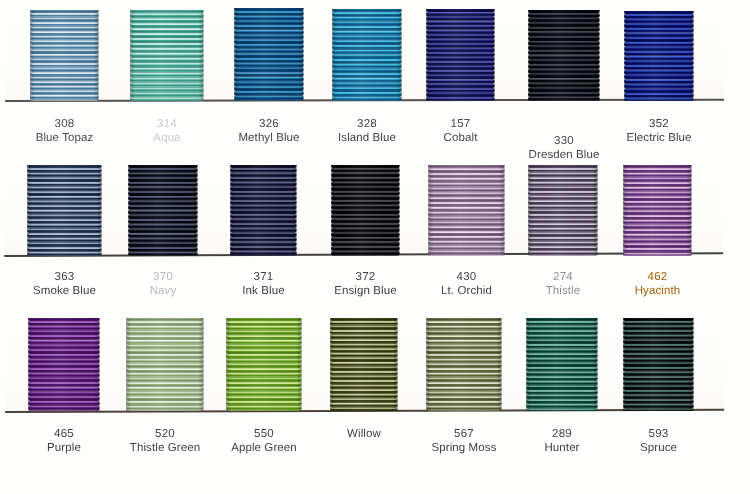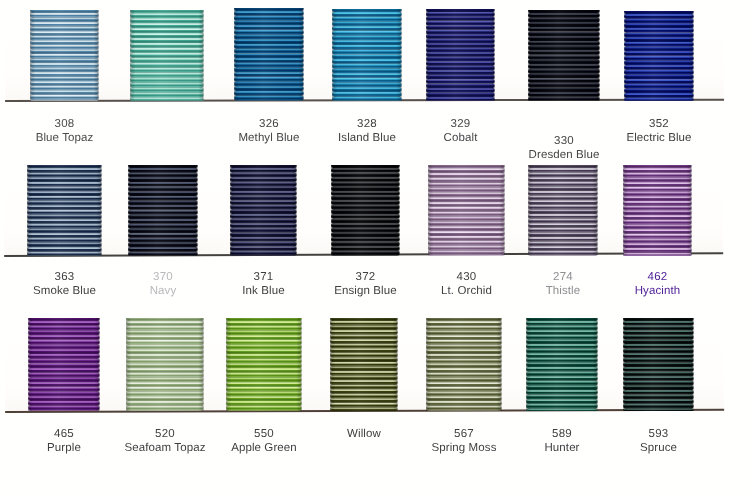--- a/index.html
+++ b/index.html
@@ -183,20 +183,24 @@
         <rect x="1.10" y="78.52" width="71.60" height="2.90" rx="1.45" ry="1.45" fill="url(#rb1k)"></rect>
         <rect x="0.1" y="82.47" width="73.60" height="4.90" rx="2.45" ry="2.45" fill="url(#rb1g)" stroke="#2e8271" stroke-width="0.45" stroke-opacity="0.42"></rect>
         <rect x="1.10" y="83.47" width="71.60" height="2.90" rx="1.45" ry="1.45" fill="url(#rb1k)"></rect>
         <rect x="0.1" y="87.42" width="73.60" height="4.90" rx="2.45" ry="2.45" fill="url(#rb1g)" stroke="#2e8271" stroke-width="0.45" stroke-opacity="0.42"></rect>
         <rect x="1.10" y="88.42" width="71.60" height="2.90" rx="1.45" ry="1.45" fill="url(#rb1k)"></rect>
         <rect x="0.1" y="92.37" width="73.60" height="4.90" rx="2.45" ry="2.45" fill="url(#rb1g)" stroke="#2e8271" stroke-width="0.45" stroke-opacity="0.42"></rect>
         <rect x="1.10" y="93.37" width="71.60" height="2.90" rx="1.45" ry="1.45" fill="url(#rb1k)"></rect>
         <rect x="0" y="0" width="73.80" height="90.50" fill="url(#rb1sh)"></rect>
       </g>
     </svg>
+    <div class="lbl" style="left:97px;top:117px;width:140px;color:#c9c9cb">
+      <span class="code">314</span>
+      <span class="nm">Aqua</span>
+    </div>
     <svg class="ribbon" style="left:234.10px;top:8.00px" width="69.80" height="92.50" viewBox="0 0 69.80 92.50">
       <defs>
         <linearGradient id="rb2sh" x1="0" y1="0" x2="1" y2="0">
           <stop offset="0" stop-color="#000" stop-opacity="0.30"></stop>
           <stop offset="0.0372" stop-color="#000" stop-opacity="0.14"></stop>
           <stop offset="0.0788" stop-color="#000" stop-opacity="0.02"></stop>
           <stop offset="0.42" stop-color="#fff" stop-opacity="0.05"></stop>
           <stop offset="0.9212" stop-color="#000" stop-opacity="0.02"></stop>
           <stop offset="0.9628" stop-color="#000" stop-opacity="0.15"></stop>
           <stop offset="1" stop-color="#000" stop-opacity="0.32"></stop>
@@ -437,21 +441,21 @@
         <rect x="0.1" y="83.60" width="68.60" height="4.43" rx="2.22" ry="2.22" fill="url(#rb4g)" stroke="#09093d" stroke-width="0.45" stroke-opacity="0.42"></rect>
         <rect x="1.10" y="84.60" width="66.60" height="2.43" rx="1.22" ry="1.22" fill="url(#rb4k)"></rect>
         <rect x="0.1" y="88.08" width="68.60" height="4.43" rx="2.22" ry="2.22" fill="url(#rb4g)" stroke="#09093d" stroke-width="0.45" stroke-opacity="0.42"></rect>
         <rect x="1.10" y="89.08" width="66.60" height="2.43" rx="1.22" ry="1.22" fill="url(#rb4k)"></rect>
         <rect x="0.1" y="92.56" width="68.60" height="4.43" rx="2.22" ry="2.22" fill="url(#rb4g)" stroke="#09093d" stroke-width="0.45" stroke-opacity="0.42"></rect>
         <rect x="1.10" y="93.56" width="66.60" height="2.43" rx="1.22" ry="1.22" fill="url(#rb4k)"></rect>
         <rect x="0" y="0" width="68.80" height="91.50" fill="url(#rb4sh)"></rect>
       </g>
     </svg>
     <div class="lbl" style="left:390.5px;top:117px;width:140px;color:#47474a">
-      <span class="code">329</span>
+      <span class="code">157</span>
       <span class="nm">Cobalt</span>
     </div>
     <svg class="ribbon" style="left:528.10px;top:10.00px" width="71.80" height="90.50" viewBox="0 0 71.80 90.50">
       <defs>
         <linearGradient id="rb5sh" x1="0" y1="0" x2="1" y2="0">
           <stop offset="0" stop-color="#000" stop-opacity="0.30"></stop>
           <stop offset="0.0362" stop-color="#000" stop-opacity="0.14"></stop>
           <stop offset="0.0766" stop-color="#000" stop-opacity="0.02"></stop>
           <stop offset="0.42" stop-color="#fff" stop-opacity="0.05"></stop>
           <stop offset="0.9234" stop-color="#000" stop-opacity="0.02"></stop>
@@ -1203,21 +1207,21 @@
         <rect x="1.10" y="79.30" width="66.60" height="2.65" rx="1.33" ry="1.33" fill="url(#rb13k)"></rect>
         <rect x="0.1" y="83.00" width="68.60" height="4.65" rx="2.33" ry="2.33" fill="url(#rb13g)" stroke="#4e235e" stroke-width="0.45" stroke-opacity="0.42"></rect>
         <rect x="1.10" y="84.00" width="66.60" height="2.65" rx="1.33" ry="1.33" fill="url(#rb13k)"></rect>
         <rect x="0.1" y="87.70" width="68.60" height="4.65" rx="2.33" ry="2.33" fill="url(#rb13g)" stroke="#4e235e" stroke-width="0.45" stroke-opacity="0.42"></rect>
         <rect x="1.10" y="88.70" width="66.60" height="2.65" rx="1.33" ry="1.33" fill="url(#rb13k)"></rect>
         <rect x="0.1" y="92.40" width="68.60" height="4.65" rx="2.33" ry="2.33" fill="url(#rb13g)" stroke="#4e235e" stroke-width="0.45" stroke-opacity="0.42"></rect>
         <rect x="1.10" y="93.40" width="66.60" height="2.65" rx="1.33" ry="1.33" fill="url(#rb13k)"></rect>
         <rect x="0" y="0" width="68.80" height="90.50" fill="url(#rb13sh)"></rect>
       </g>
     </svg>
-    <div class="lbl" style="left:587.5px;top:270px;width:140px;color:#4c1d95">
+    <div class="lbl" style="left:587.5px;top:270px;width:140px;color:#a16207">
       <span class="code">462</span>
       <span class="nm">Hyacinth</span>
     </div>
     <div class="card" style="left:5px;top:317px;width:719px;height:96px;transform:rotate(-0.18deg);transform-origin:0 50%">
       <div class="card-face"></div>
       <div class="card-edge" style="background:#4f4038"></div>
     </div>
     <svg class="ribbon" style="left:28.10px;top:318.00px" width="71.80" height="93.00" viewBox="0 0 71.80 93.00">
       <defs>
         <linearGradient id="rb14sh" x1="0" y1="0" x2="1" y2="0">
@@ -1379,21 +1383,21 @@
         <rect x="1.10" y="84.00" width="75.60" height="2.65" rx="1.33" ry="1.33" fill="url(#rb15k)"></rect>
         <rect x="0.1" y="87.70" width="77.60" height="4.65" rx="2.33" ry="2.33" fill="url(#rb15g)" stroke="#70865c" stroke-width="0.45" stroke-opacity="0.42"></rect>
         <rect x="1.10" y="88.70" width="75.60" height="2.65" rx="1.33" ry="1.33" fill="url(#rb15k)"></rect>
         <rect x="0.1" y="92.40" width="77.60" height="4.65" rx="2.33" ry="2.33" fill="url(#rb15g)" stroke="#70865c" stroke-width="0.45" stroke-opacity="0.42"></rect>
         <rect x="1.10" y="93.40" width="75.60" height="2.65" rx="1.33" ry="1.33" fill="url(#rb15k)"></rect>
         <rect x="0" y="0" width="77.80" height="93.00" fill="url(#rb15sh)"></rect>
       </g>
     </svg>
     <div class="lbl" style="left:95px;top:427px;width:140px;color:#3f3f41">
       <span class="code">520</span>
-      <span class="nm">Seafoam Topaz</span>
+      <span class="nm">Thistle Green</span>
     </div>
     <svg class="ribbon" style="left:226.10px;top:318.00px" width="75.80" height="93.00" viewBox="0 0 75.80 93.00">
       <defs>
         <linearGradient id="rb16sh" x1="0" y1="0" x2="1" y2="0">
           <stop offset="0" stop-color="#000" stop-opacity="0.30"></stop>
           <stop offset="0.0343" stop-color="#000" stop-opacity="0.14"></stop>
           <stop offset="0.0726" stop-color="#000" stop-opacity="0.02"></stop>
           <stop offset="0.42" stop-color="#fff" stop-opacity="0.05"></stop>
           <stop offset="0.9274" stop-color="#000" stop-opacity="0.02"></stop>
           <stop offset="0.9657" stop-color="#000" stop-opacity="0.15"></stop>
@@ -1721,21 +1725,21 @@
         <rect x="0.1" y="85.84" width="71.60" height="4.55" rx="2.27" ry="2.27" fill="url(#rb19g)" stroke="#002f24" stroke-width="0.45" stroke-opacity="0.42"></rect>
         <rect x="1.10" y="86.84" width="69.60" height="2.55" rx="1.27" ry="1.27" fill="url(#rb19k)"></rect>
         <rect x="0.1" y="90.44" width="71.60" height="4.55" rx="2.27" ry="2.27" fill="url(#rb19g)" stroke="#002f24" stroke-width="0.45" stroke-opacity="0.42"></rect>
         <rect x="1.10" y="91.44" width="69.60" height="2.55" rx="1.27" ry="1.27" fill="url(#rb19k)"></rect>
         <rect x="0.1" y="95.04" width="71.60" height="4.55" rx="2.27" ry="2.27" fill="url(#rb19g)" stroke="#002f24" stroke-width="0.45" stroke-opacity="0.42"></rect>
         <rect x="1.10" y="96.04" width="69.60" height="2.55" rx="1.27" ry="1.27" fill="url(#rb19k)"></rect>
         <rect x="0" y="0" width="71.80" height="93.00" fill="url(#rb19sh)"></rect>
       </g>
     </svg>
     <div class="lbl" style="left:492px;top:427px;width:140px;color:#3f3f41">
-      <span class="code">589</span>
+      <span class="code">289</span>
       <span class="nm">Hunter</span>
     </div>
     <svg class="ribbon" style="left:623.10px;top:318.00px" width="70.80" height="93.00" viewBox="0 0 70.80 93.00">
       <defs>
         <linearGradient id="rb20sh" x1="0" y1="0" x2="1" y2="0">
           <stop offset="0" stop-color="#000" stop-opacity="0.30"></stop>
           <stop offset="0.0367" stop-color="#000" stop-opacity="0.14"></stop>
           <stop offset="0.0777" stop-color="#000" stop-opacity="0.02"></stop>
           <stop offset="0.42" stop-color="#fff" stop-opacity="0.05"></stop>
           <stop offset="0.9223" stop-color="#000" stop-opacity="0.02"></stop>

